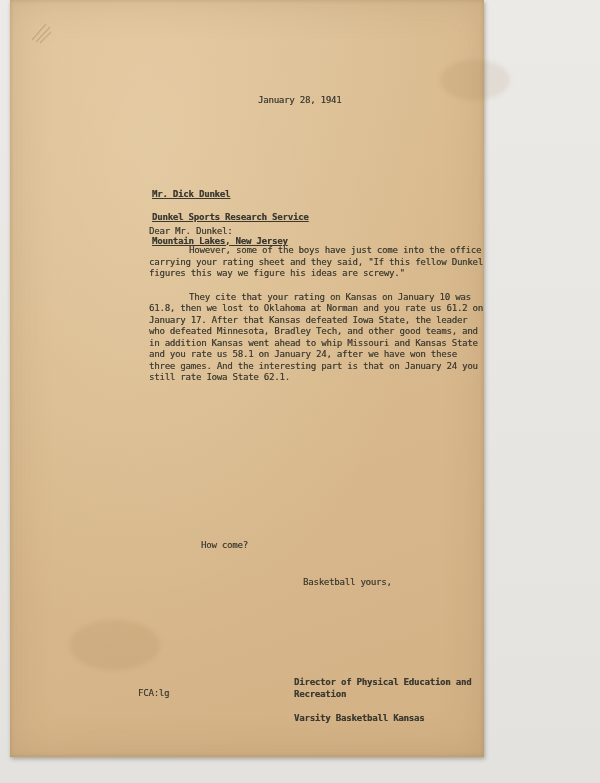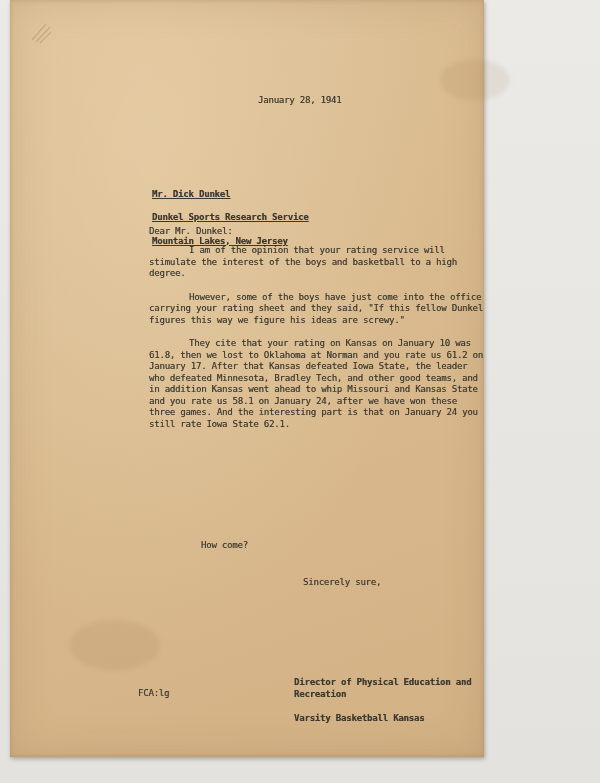--- a/index.html
+++ b/index.html
@@ -93,28 +93,27 @@
 
   <div class="ink address-block">
     <div>Mr. Dick Dunkel</div>
     <div>Dunkel Sports Research Service</div>
     <div>Mountain Lakes, New Jersey</div>
   </div>
 
   <div class="ink salutation">Dear Mr. Dunkel:</div>
 
   <div class="body-block">
-    <p>I am of the opinion that your rating service will stimulate the interest of the boys and basketball to a high degree.</p>
     <p>However, some of the boys have just come into the office carrying your rating sheet and they said, "If this fellow Dunkel figures this way we figure his ideas are screwy."</p>
     <p>They cite that your rating on Kansas on January 10 was 61.8, then we lost to Oklahoma at Norman and you rate us 61.2 on January 17.  After that Kansas defeated Iowa State, the leader who defeated Minnesota, Bradley Tech, and other good teams, and in addition Kansas went ahead to whip Missouri and Kansas State and you rate us 58.1 on January 24, after we have won these three games.  And the interesting part is that on January 24 you still rate Iowa State 62.1.</p>
   </div>
 
   <div class="ink question-line">How come?</div>
 
-  <div class="ink closing-line">Sincerely sure,</div>
+  <div class="ink closing-line">Basketball yours,</div>
 
   <div class="ink signature-block">
     <div>Director of Physical Education and Recreation</div>
     <div>Varsity Basketball Kansas</div>
   </div>
 
   <div class="ink initials-line">FCA:lg</div>
 
 </div>
 

